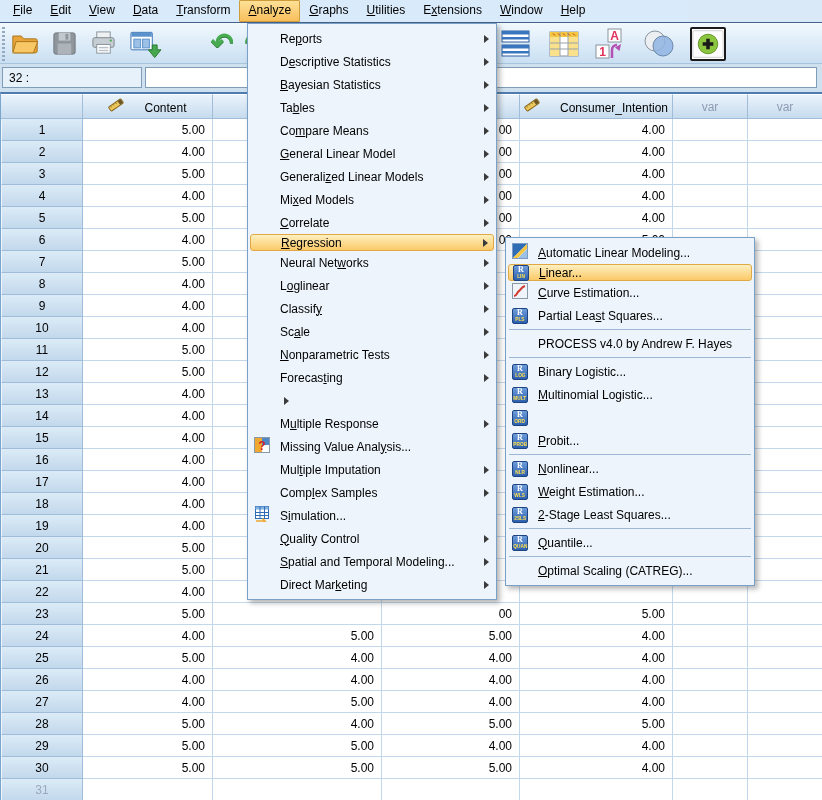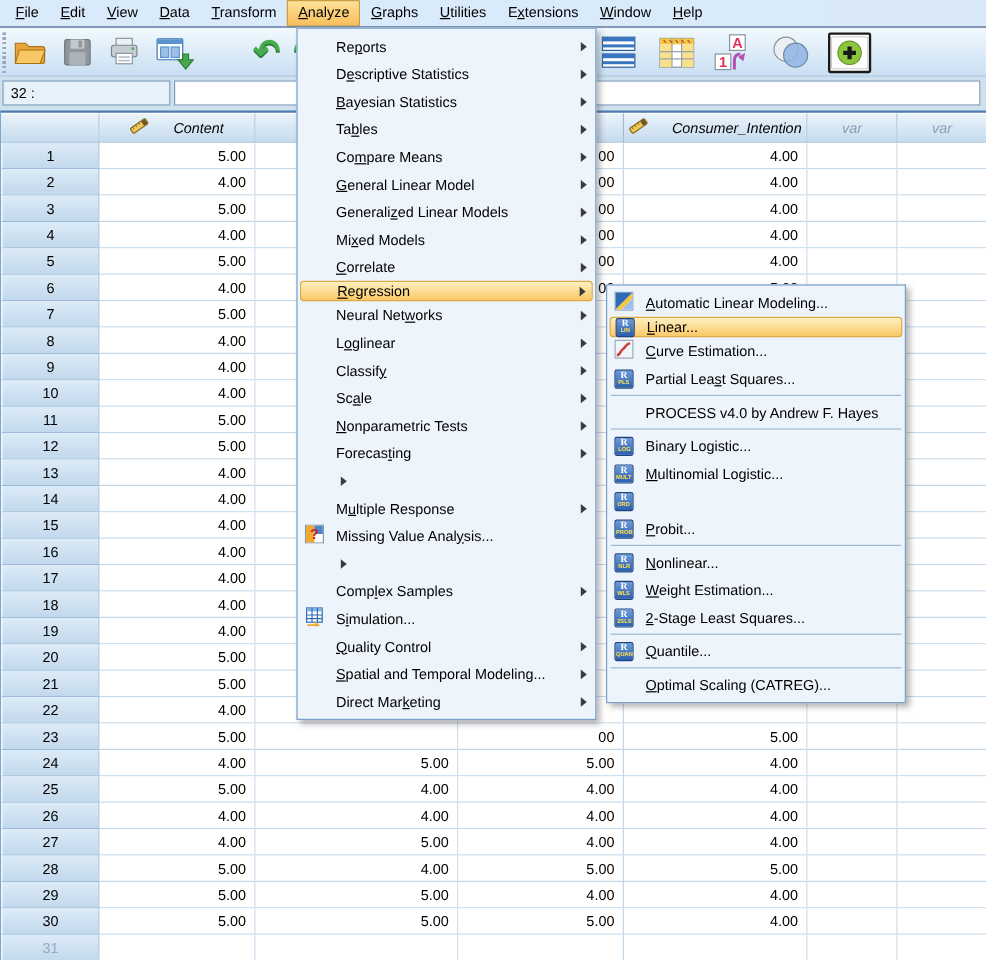--- a/index.html
+++ b/index.html
@@ -25,21 +25,21 @@
   
   #cellref-bar{position:absolute;left:0;top:64px;width:822px;height:28px;background:#cfe0ef;}
   #cellref{position:absolute;left:2px;top:3px;width:140px;height:21px;line-height:21px;background:#e7f1fa;border:1px solid #7f9db9;padding-left:6px;box-sizing:border-box;}
   #cell-editor{position:absolute;left:145px;top:3px;width:672px;height:21px;background:#fff;border:1px solid #7f9db9;box-sizing:border-box;font:12px "Liberation Sans",sans-serif;padding:0 4px;outline:none;}
 
   
   #grid-wrap{position:absolute;left:0;top:92px;width:822px;height:708px;border-top:2px solid #4e7cb0;border-left:1px solid #7ba7cf;box-sizing:border-box;background:#fff;overflow:hidden;}
   table{border-collapse:separate;border-spacing:0;table-layout:fixed;width:822px;}
   th,td{box-sizing:border-box;height:22px;padding:0 7px;font-size:12px;font-weight:normal;overflow:hidden;white-space:nowrap;}
   th{height:25px;background:linear-gradient(#eaf3fb,#c6dbee);border-right:1px solid #9fbcd8;border-bottom:1px solid #9fbcd8;border-top:1px solid #fff;text-align:center;}
-  th .hdr-inner{display:flex;align-items:center;justify-content:center;gap:20px;font-style:italic;}
+  th .hdr-inner{display:flex;align-items:flex-end;justify-content:center;gap:20px;}
   th.var-col{color:#8d9cb5;}
   td.rownum{background:linear-gradient(#dcebf7,#c2d8ec);border-right:1px solid #9fbcd8;border-bottom:1px solid #9fbcd8;text-align:center;border-left:1px solid #eef6fc;}
   td.cell{background:#fff;border-right:1px solid #c2d7ea;border-bottom:1px solid #c2d7ea;text-align:right;}
   tr.ghost td.rownum{color:#9aa9bf;}
 
   
   .popup{position:absolute;background:#edf4fb;border:1px solid #7aa0c8;box-shadow:3px 3px 5px rgba(70,70,70,.4);padding:3px 1px;box-sizing:border-box;z-index:20;}
   #analyze-menu{left:247px;top:23px;width:250px;}
   #regression-menu{left:505px;top:237px;width:250px;z-index:21;}
   .menu-item{display:flex;align-items:center;height:23px;box-sizing:border-box;padding:0 5px 0 4px;margin:0 1px;cursor:default;}
@@ -626,20 +626,21 @@
               <rect x="0.5" y="0.5" width="15" height="15" fill="#fff" stroke="#8a99a8"></rect>
               <rect x="1" y="1" width="7" height="14" fill="#f0a830"></rect>
               <rect x="8" y="1" width="7" height="7" fill="#4f86c6"></rect>
               <text x="8" y="12.5" font-size="12" font-weight="bold" fill="#cc2233" text-anchor="middle" font-family="Liberation Sans">?</text>
             </svg></span>
         </span>
         <span class="mi-label"><span>Missing Value Anal</span><span class="mn">y</span><span>sis...</span></span>
       </div>
       <div class="menu-item">
         <span class="mi-icon"></span>
+        <span class="mi-label"><span>Mul</span><span class="mn">t</span><span>iple Imputation</span></span>
         <span class="mi-arrow"></span>
       </div>
       <div class="menu-item">
         <span class="mi-icon"></span>
         <span class="mi-label"><span>Comp</span><span class="mn">l</span><span>ex Samples</span></span>
         <span class="mi-arrow"></span>
       </div>
       <div class="menu-item">
         <span class="mi-icon">
           <span><svg width="16" height="16" viewBox="0 0 16 16">

